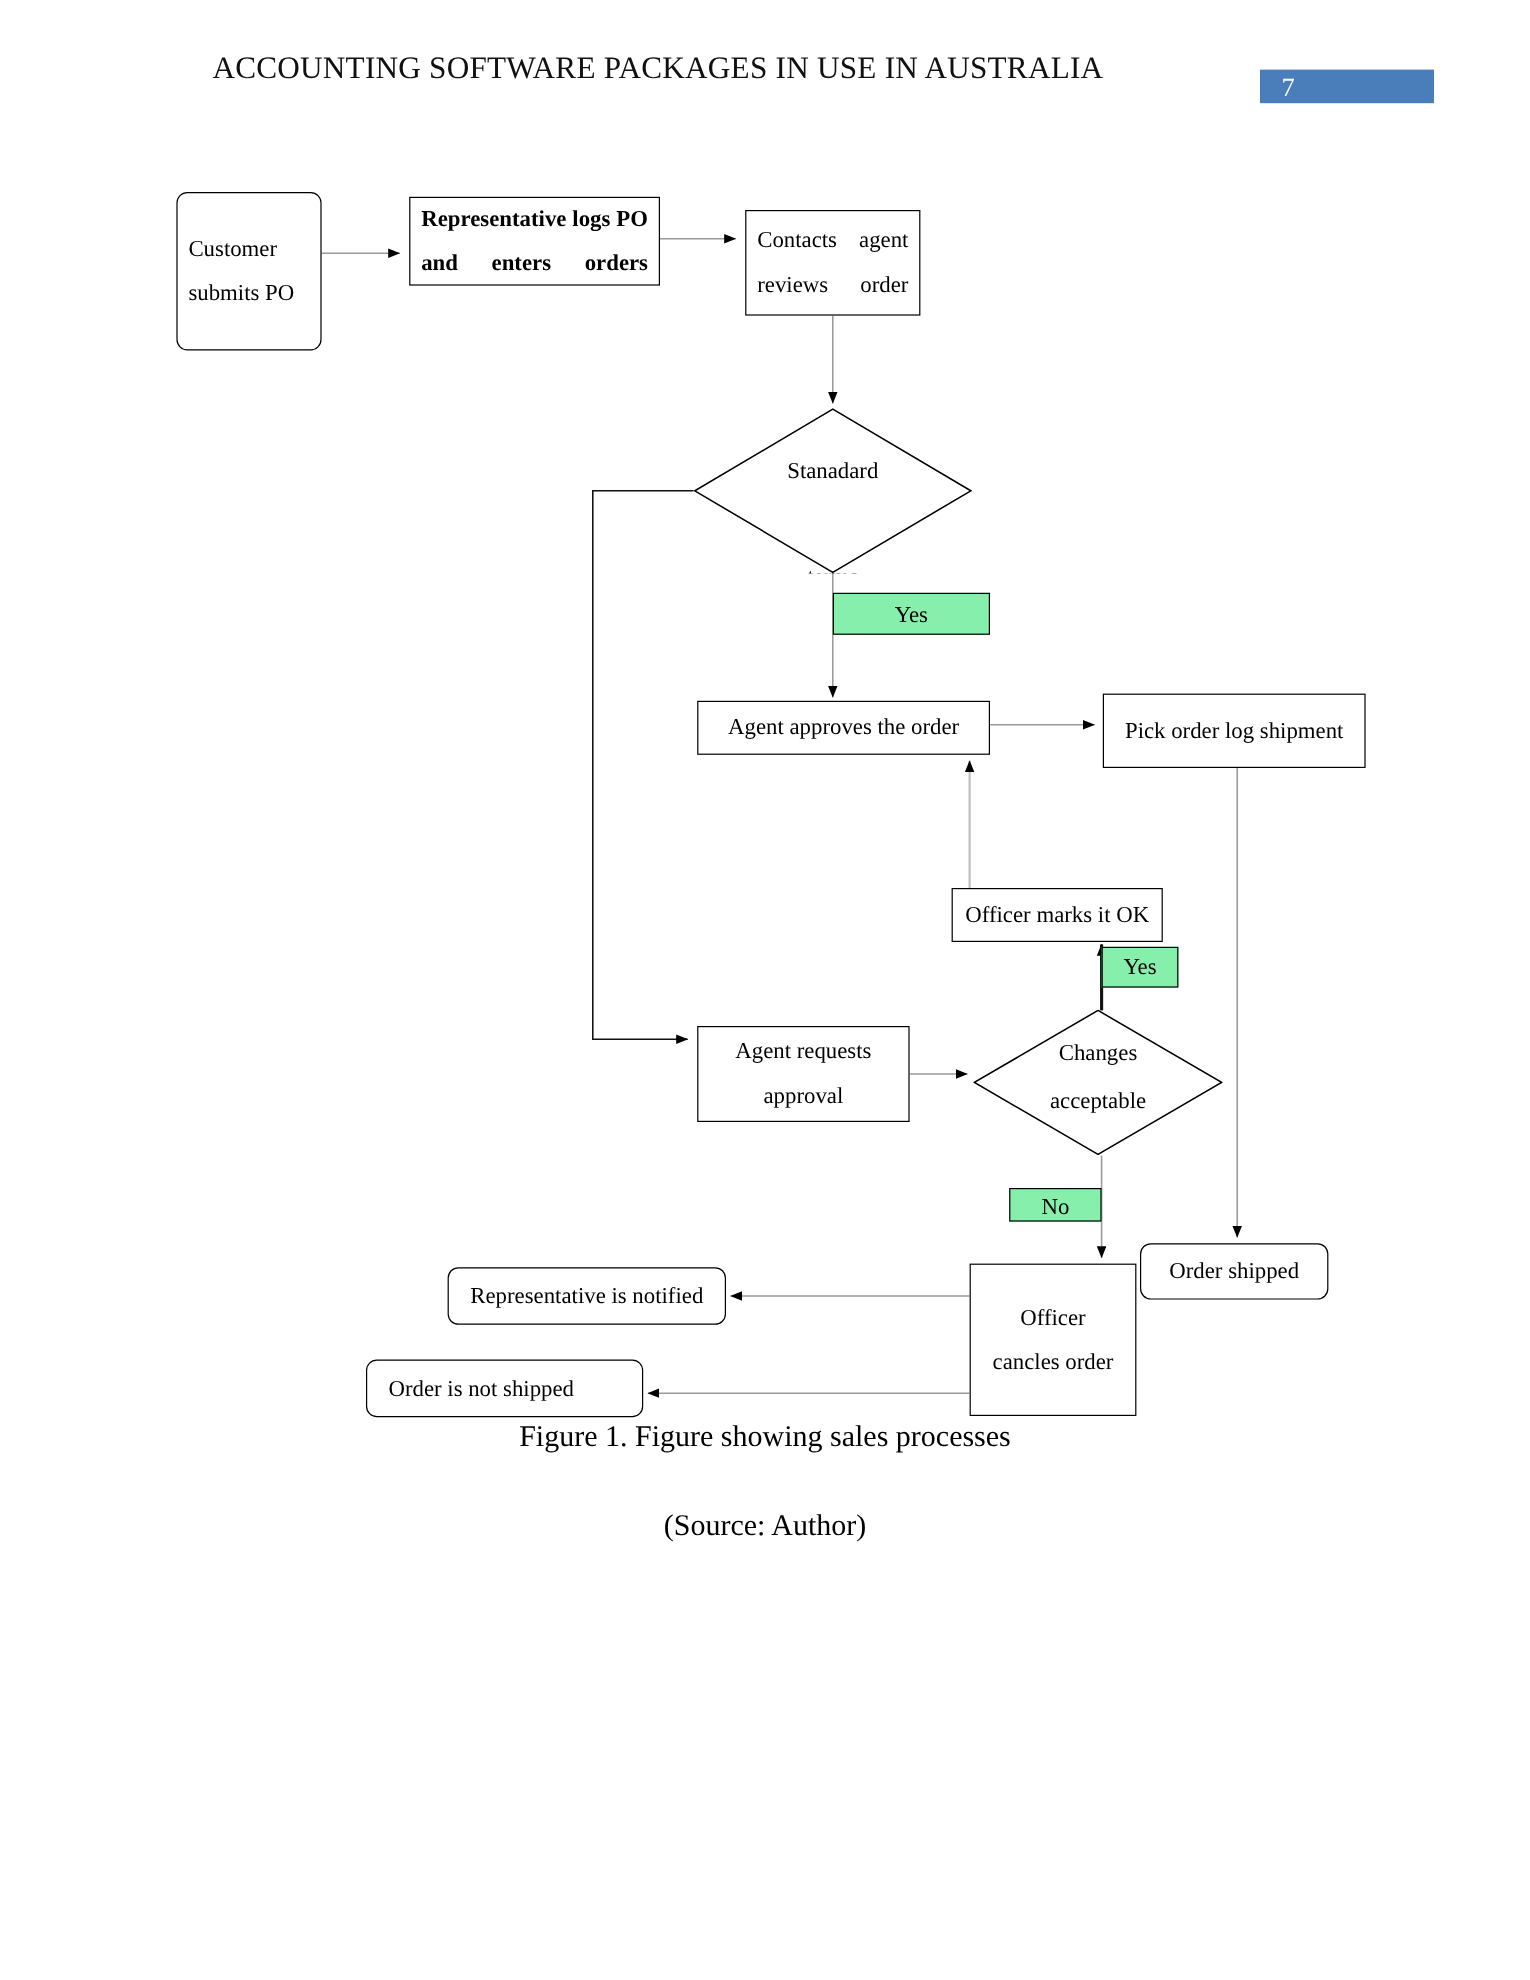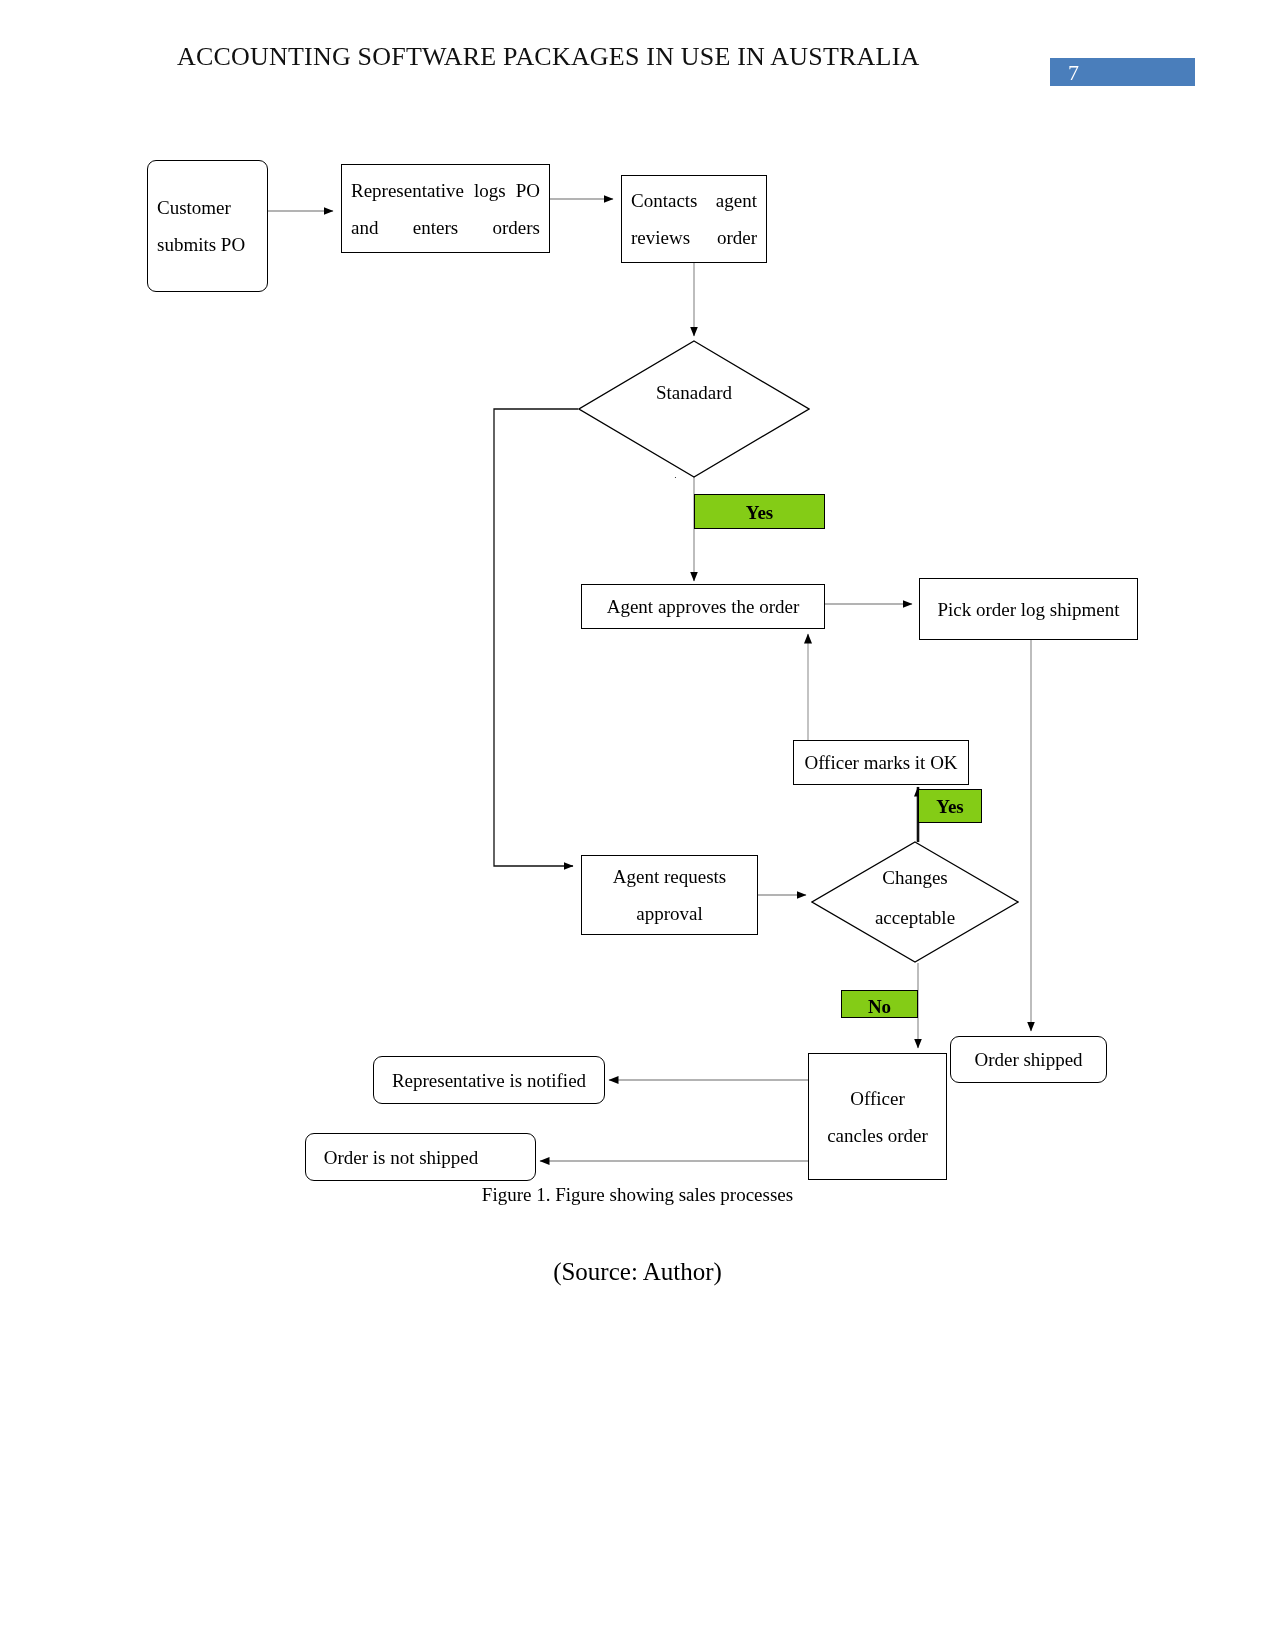--- a/index.html
+++ b/index.html
@@ -110,36 +110,35 @@
     text-align: center;
     font-size: 19px;
     line-height: 1.0;
   }
 
   
   .label-box {
     position: absolute;
     box-sizing: border-box;
     border: 1.3px solid #000000;
-    background: #84cc16;
+    background: #86efac;
     font-size: 19px;
     text-align: center;
     overflow: hidden;
-    font-weight: bold;
   }
   .label-box .ln { display: block; white-space: nowrap; }
 
   
   #figure-caption {
     position: absolute;
     left: 0;
     top: 1184px;
     width: 1275px;
     text-align: center;
-    font-size: 19px;
+    font-size: 25px;
   }
   #figure-source {
     position: absolute;
     left: 0;
     top: 1258px;
     width: 1275px;
     text-align: center;
     font-size: 25px;
   }
 </style>
@@ -190,21 +189,21 @@
     <line x1="808" y1="1080" x2="609" y2="1080" stroke="#9a9a9a" stroke-width="1.3" marker-end="url(#arrow)"></line>
 
     <line x1="808" y1="1161" x2="540" y2="1161" stroke="#9a9a9a" stroke-width="1.3" marker-end="url(#arrow)"></line>
   </svg>
 
   <div class="node rounded left two-line" style="left:147px; top:160px; width:121px; height:132px;">
     <span class="ln">Customer</span>
     <span class="ln">submits PO</span>
   </div>
 
-  <div class="node justify two-line" style="left:341px; top:164px; width:209px; height:89px;">
+  <div class="node justify two-line" style="left:341px; top:164px; width:209px; height:74px;font-weight:bold;">
     <span class="ln">Representative   logs   PO</span>
     <span class="ln">and enters orders</span>
   </div>
 
   <div class="node justify two-line" style="left:621px; top:175px; width:146px; height:88px;">
     <span class="ln">Contacts      agent</span>
     <span class="ln">reviews order</span>
   </div>
 
   <div class="diamond" style="left:578px; top:340px; width:232px; height:138px;">

